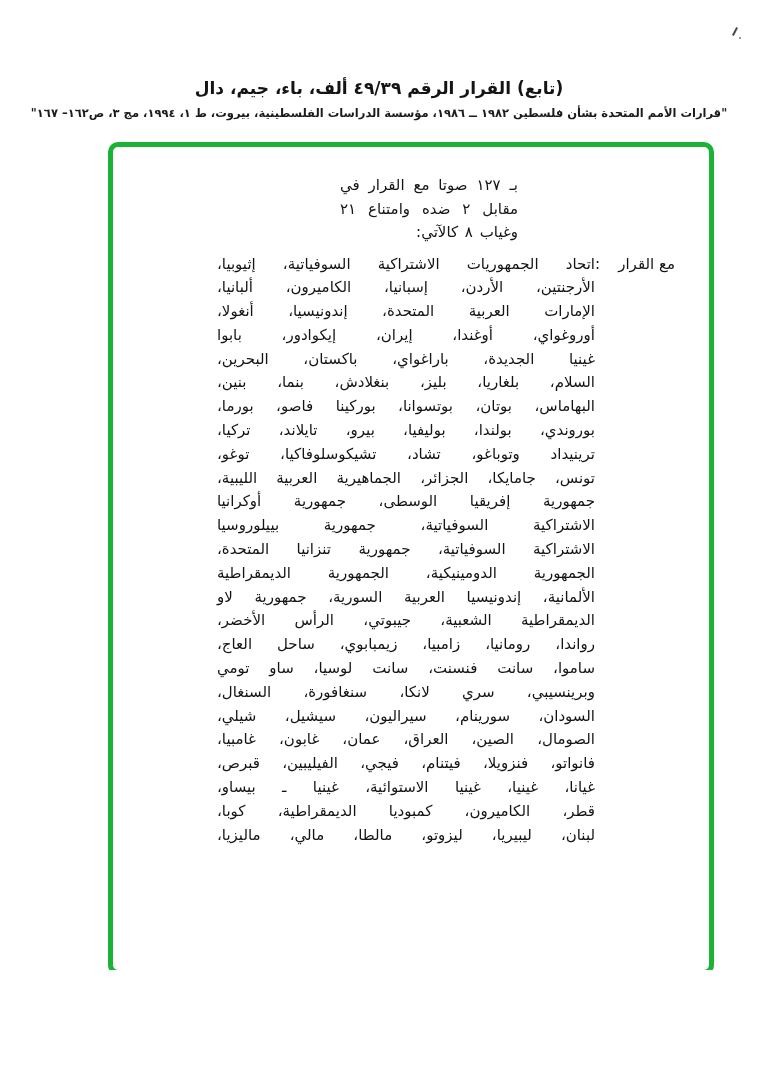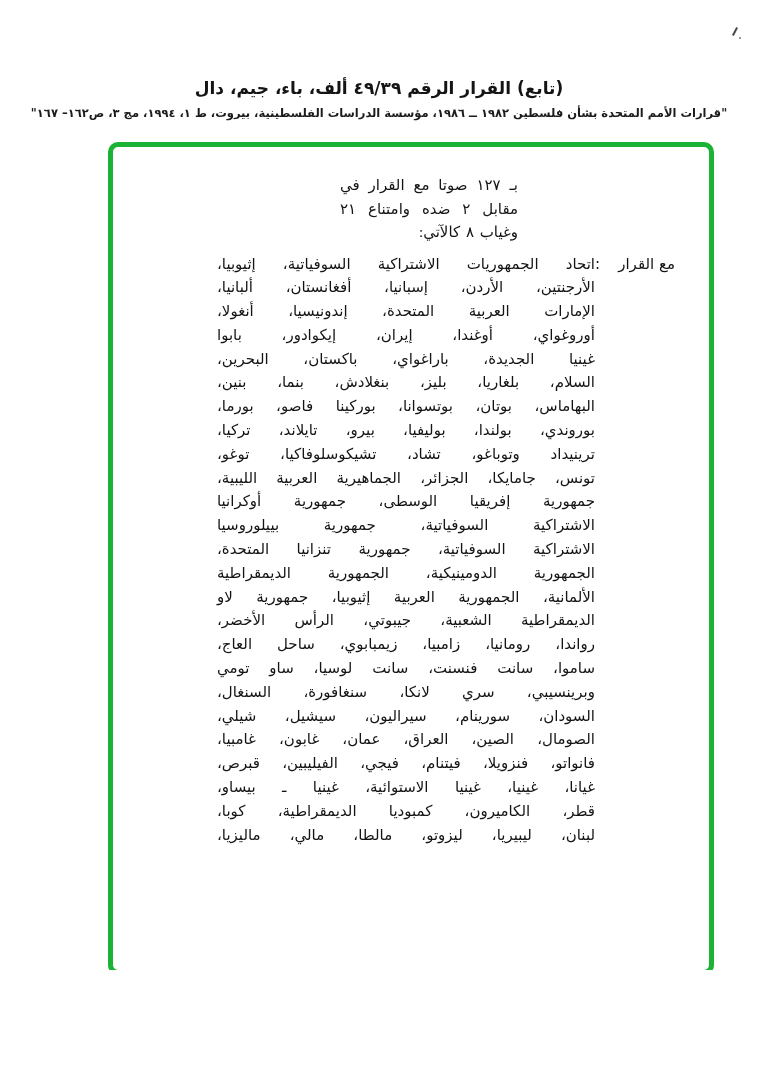--- a/index.html
+++ b/index.html
@@ -32,21 +32,21 @@
     border-radius:10px;
     direction:rtl;
     padding:27px 34px 0 0;
     margin-left:28px;
   }
   .vote-block{
     width:178px;margin-right:157px;
     font-size:15px;line-height:23.5px;
   }
   .vote-line{text-align:justify;text-align-last:justify;word-spacing:1px;}
-  .vote-line:last-child{text-align:right;text-align-last:right;word-spacing:2px;font-family:Liberation Serif, serif;}
+  .vote-line:last-child{text-align:right;text-align-last:right;word-spacing:2px;}
 
   .with-para{display:flex;direction:rtl;align-items:flex-start;margin-top:8px;}
   .favour-label{
     flex:0 0 80px;display:flex;justify-content:space-between;
     font-size:15px;line-height:23.8px;
   }
   .country-list{
     flex:0 0 378px;max-width:378px;
     font-size:15px;line-height:23.8px;
   }
@@ -77,34 +77,34 @@
         <div class="vote-line">وغياب ٨ كالآتي:</div>
       </div>
 
     <div class="with-para">
       <div class="favour-label">
         <span>مع القرار</span>
         <span>:</span>
       </div>
       <div class="country-list">
           <div class="list-line">اتحاد الجمهوريات الاشتراكية السوفياتية، إثيوبيا،</div>
-          <div class="list-line">الأرجنتين، الأردن، إسبانيا، أفغانستان، ألبانيا،</div>
+          <div class="list-line">الأرجنتين، الأردن، إسبانيا، الكاميرون، ألبانيا،</div>
           <div class="list-line">الإمارات العربية المتحدة، إندونيسيا، أنغولا،</div>
           <div class="list-line">أوروغواي، أوغندا، إيران، إيكوادور، بابوا</div>
           <div class="list-line">غينيا الجديدة، باراغواي، باكستان، البحرين،</div>
           <div class="list-line">السلام، بلغاريا، بليز، بنغلادش، بنما، بنين،</div>
           <div class="list-line">البهاماس، بوتان، بوتسوانا، بوركينا فاصو، بورما،</div>
           <div class="list-line">بوروندي، بولندا، بوليفيا، بيرو، تايلاند، تركيا،</div>
           <div class="list-line">ترينيداد وتوباغو، تشاد، تشيكوسلوفاكيا، توغو،</div>
           <div class="list-line">تونس، جامايكا، الجزائر، الجماهيرية العربية الليبية،</div>
           <div class="list-line">جمهورية إفريقيا الوسطى، جمهورية أوكرانيا</div>
           <div class="list-line">الاشتراكية السوفياتية، جمهورية بييلوروسيا</div>
           <div class="list-line">الاشتراكية السوفياتية، جمهورية تنزانيا المتحدة،</div>
           <div class="list-line">الجمهورية الدومينيكية، الجمهورية الديمقراطية</div>
-          <div class="list-line">الألمانية، الجمهورية العربية إثيوبيا، جمهورية لاو</div>
+          <div class="list-line">الألمانية، إندونيسيا العربية السورية، جمهورية لاو</div>
           <div class="list-line">الديمقراطية الشعبية، جيبوتي، الرأس الأخضر،</div>
           <div class="list-line">رواندا، رومانيا، زامبيا، زيمبابوي، ساحل العاج،</div>
           <div class="list-line">ساموا، سانت فنسنت، سانت لوسيا، ساو تومي</div>
           <div class="list-line">وبرينسيبي، سري لانكا، سنغافورة، السنغال،</div>
           <div class="list-line">السودان، سورينام، سيراليون، سيشيل، شيلي،</div>
           <div class="list-line">الصومال، الصين، العراق، عمان، غابون، غامبيا،</div>
           <div class="list-line">فانواتو، فنزويلا، فيتنام، فيجي، الفيليبين، قبرص،</div>
           <div class="list-line">غيانا، غينيا، غينيا الاستوائية، غينيا ـ بيساو،</div>
           <div class="list-line">قطر، الكاميرون، كمبوديا الديمقراطية، كوبا،</div>
           <div class="list-line">لبنان، ليبيريا، ليزوتو، مالطا، مالي، ماليزيا،</div>

